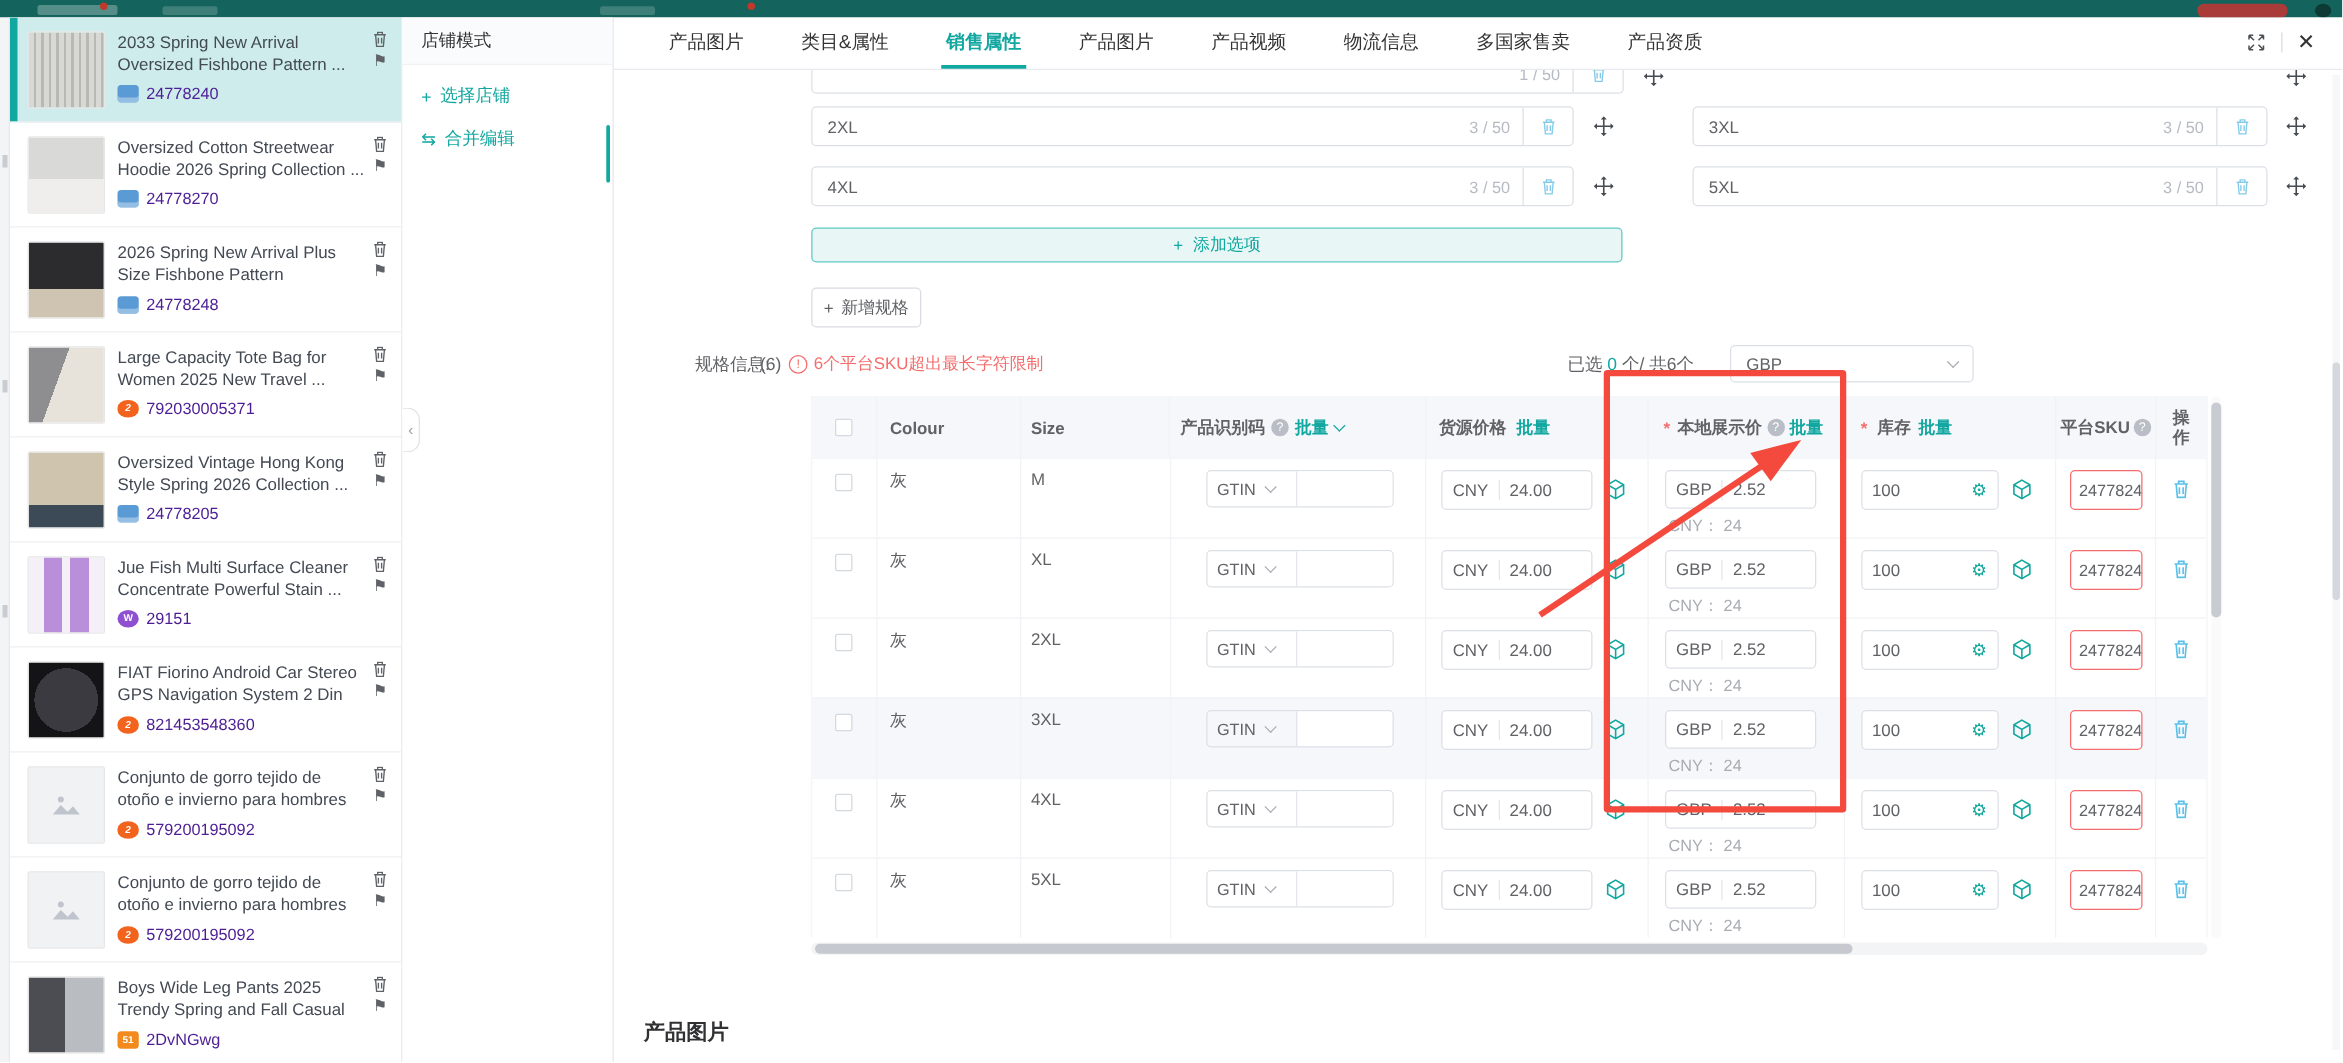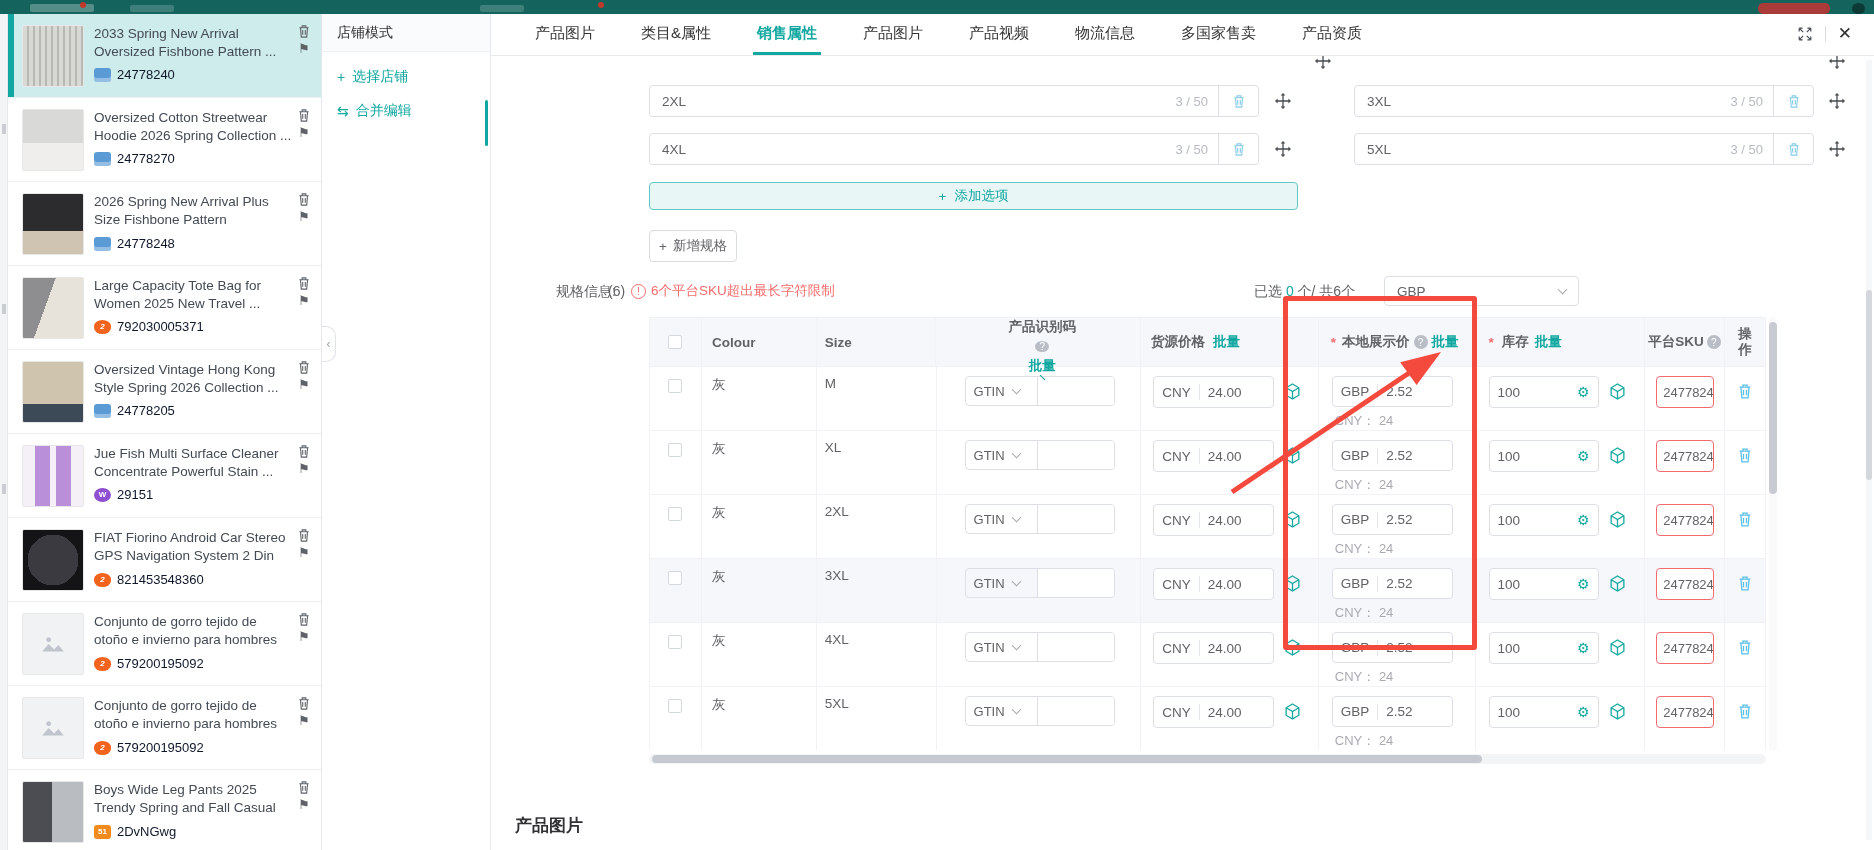--- a/index.html
+++ b/index.html
@@ -35,21 +35,21 @@
   .t8 { background:#f1f2f4; }
   .t10 { background:linear-gradient(90deg,#4b4d52 48%,#b9bcc0 48%); }
   .p-body { flex:1; padding-left:10px; min-width:0; }
   .p-title { font-size:13.5px; line-height:18px; color:#434a54; max-height:37px; overflow:hidden; width:198px; }
   .p-idrow { margin-top:6px; display:flex; align-items:center; gap:6px; }
   .pf-icon { width:17px; height:14px; border-radius:3px; flex:0 0 17px; display:flex; align-items:center; justify-content:center; font-size:8px; color:#fff; font-weight:bold; }
   .pf-blue { background:#5b9bd5; box-shadow:inset 0 -4px 0 rgba(255,255,255,.35); }
   .pf-orange { background:#f2641e; border-radius:50%/45%; font-style:italic; }
   .pf-purple { background:#8e4fd0; border-radius:50%; }
   .pf-51 { background:#f28a1e; }
-  .p-id { font-size:13px; color:#0f172a; }
+  .p-id { font-size:13px; color:#4c1d95; }
   .p-icons { width:18px; flex:0 0 18px; display:flex; flex-direction:column; align-items:center; gap:5px; color:#5f6368; }
   .p-icons svg { display:block; }
   .flagchar { font-size:13px; line-height:12px; color:#5f6368; }
 
   
   .panel { position:absolute; left:322px; top:14px; width:168px; height:836px; background:#fff; }
   .panel-head { height:38px; background:#fafbfc; border-bottom:1px solid #f0f1f3; font-size:14px; color:#333; display:flex; align-items:center; padding-left:15px; }
   .shop-block { position:relative; padding:10px 0 0 15px; }
   .shop-block::before { content:""; position:absolute; left:0; top:6px; width:3px; height:58px; background:#12a7a0; }
   .shop-name { font-size:14px; color:#333; }
@@ -100,21 +100,21 @@
   .tbl { position:absolute; left:158px; top:303px; width:1117px; border:1px solid #f0f2f5; border-bottom:none; font-size:13.5px; color:#606266; }
   .thead { display:flex; height:48px; background:#f5f7fa; font-weight:bold; }
   .trow { display:flex; height:64px; background:#fff; border-top:1px solid #f0f2f5; }
   .trow.hl { background:#f5f7fa; }
   .c { border-right:1px solid #f0f2f5; display:flex; align-items:flex-start; padding-top:9px; }
   .c:last-child { border-right:none; }
   .thead .c { align-items:center; padding-top:0; }
   .c1 { width:52px; justify-content:center; }
   .c2 { width:115px; padding-left:10px; }
   .c3 { width:120px; padding-left:8px; }
-  .c4 { width:205px;flex-direction:column; }
+  .c4 { width:205px; }
   .c5 { width:178px; }
   .c6 { width:157px; flex-direction:column; }
   .thead .c6 { flex-direction:row; }
   .c7 { width:170px; }
   .c8 { width:80px; }
   .c9 { width:40px; justify-content:center; }
   .thead .c4 { padding-left:8px; gap:5px; }
   .thead .c5 { padding-left:10px; gap:8px; }
   .thead .c6 { padding-left:12px; gap:4px; }
   .thead .c7 { padding-left:13px; gap:6px; }
@@ -390,20 +390,29 @@
     </div>
     <div class="win-icons">
       <svg width="16" height="16" viewBox="0 0 16 16">
           <path d="M13.8 2.2L9.8 6.2M13.8 2.2h-3.4M13.8 2.2v3.4M2.2 13.8l4-4M2.2 13.8h3.4M2.2 13.8v-3.4M13.8 13.8l-4-4M13.8 13.8h-3.4M13.8 13.8v-3.4M2.2 2.2l4 4M2.2 2.2h3.4M2.2 2.2v3.4" stroke="currentColor" stroke-width="1.2" fill="none"></path>
         </svg>
       <i class="win-sep"></i>
       <span class="close-x">✕</span>
     </div>
 
     <div class="partial-clip">
+      <div class="opt" style="left:158px; width:650px;">
+        <span class="txt"></span>
+        <span class="cnt">1 / 50</span>
+        <span class="del">
+            <svg width="12" height="13" viewBox="0 0 12 14">
+              <path d="M1 3h10M4 3V1h4v2M2.2 3l.9 10h5.8l.9-10M4.6 5.5v5M7.4 5.5v5" stroke="currentColor" stroke-width="1.2" fill="none"></path>
+            </svg>
+          </span>
+      </div>
       <span class="draghandle" style="left:824px;"><svg width="16" height="16" viewBox="0 0 16 16">
             <path d="M8 0l2.4 2.6H5.6zM8 16l2.4-2.6H5.6zM0 8l2.6-2.4v4.8zM16 8l-2.6-2.4v4.8zM7.35 2.6h1.3v10.8h-1.3zM2.6 7.35h10.8v1.3H2.6z" fill="currentColor"></path>
           </svg></span>
       <span class="draghandle" style="left:1338px;"><svg width="16" height="16" viewBox="0 0 16 16">
             <path d="M8 0l2.4 2.6H5.6zM8 16l2.4-2.6H5.6zM0 8l2.6-2.4v4.8zM16 8l-2.6-2.4v4.8zM7.35 2.6h1.3v10.8h-1.3zM2.6 7.35h10.8v1.3H2.6z" fill="currentColor"></path>
           </svg></span>
     </div>
 
     <div class="opt" style="left:158px; top:71px; width:610px;">
       <span class="txt">2XL</span>

